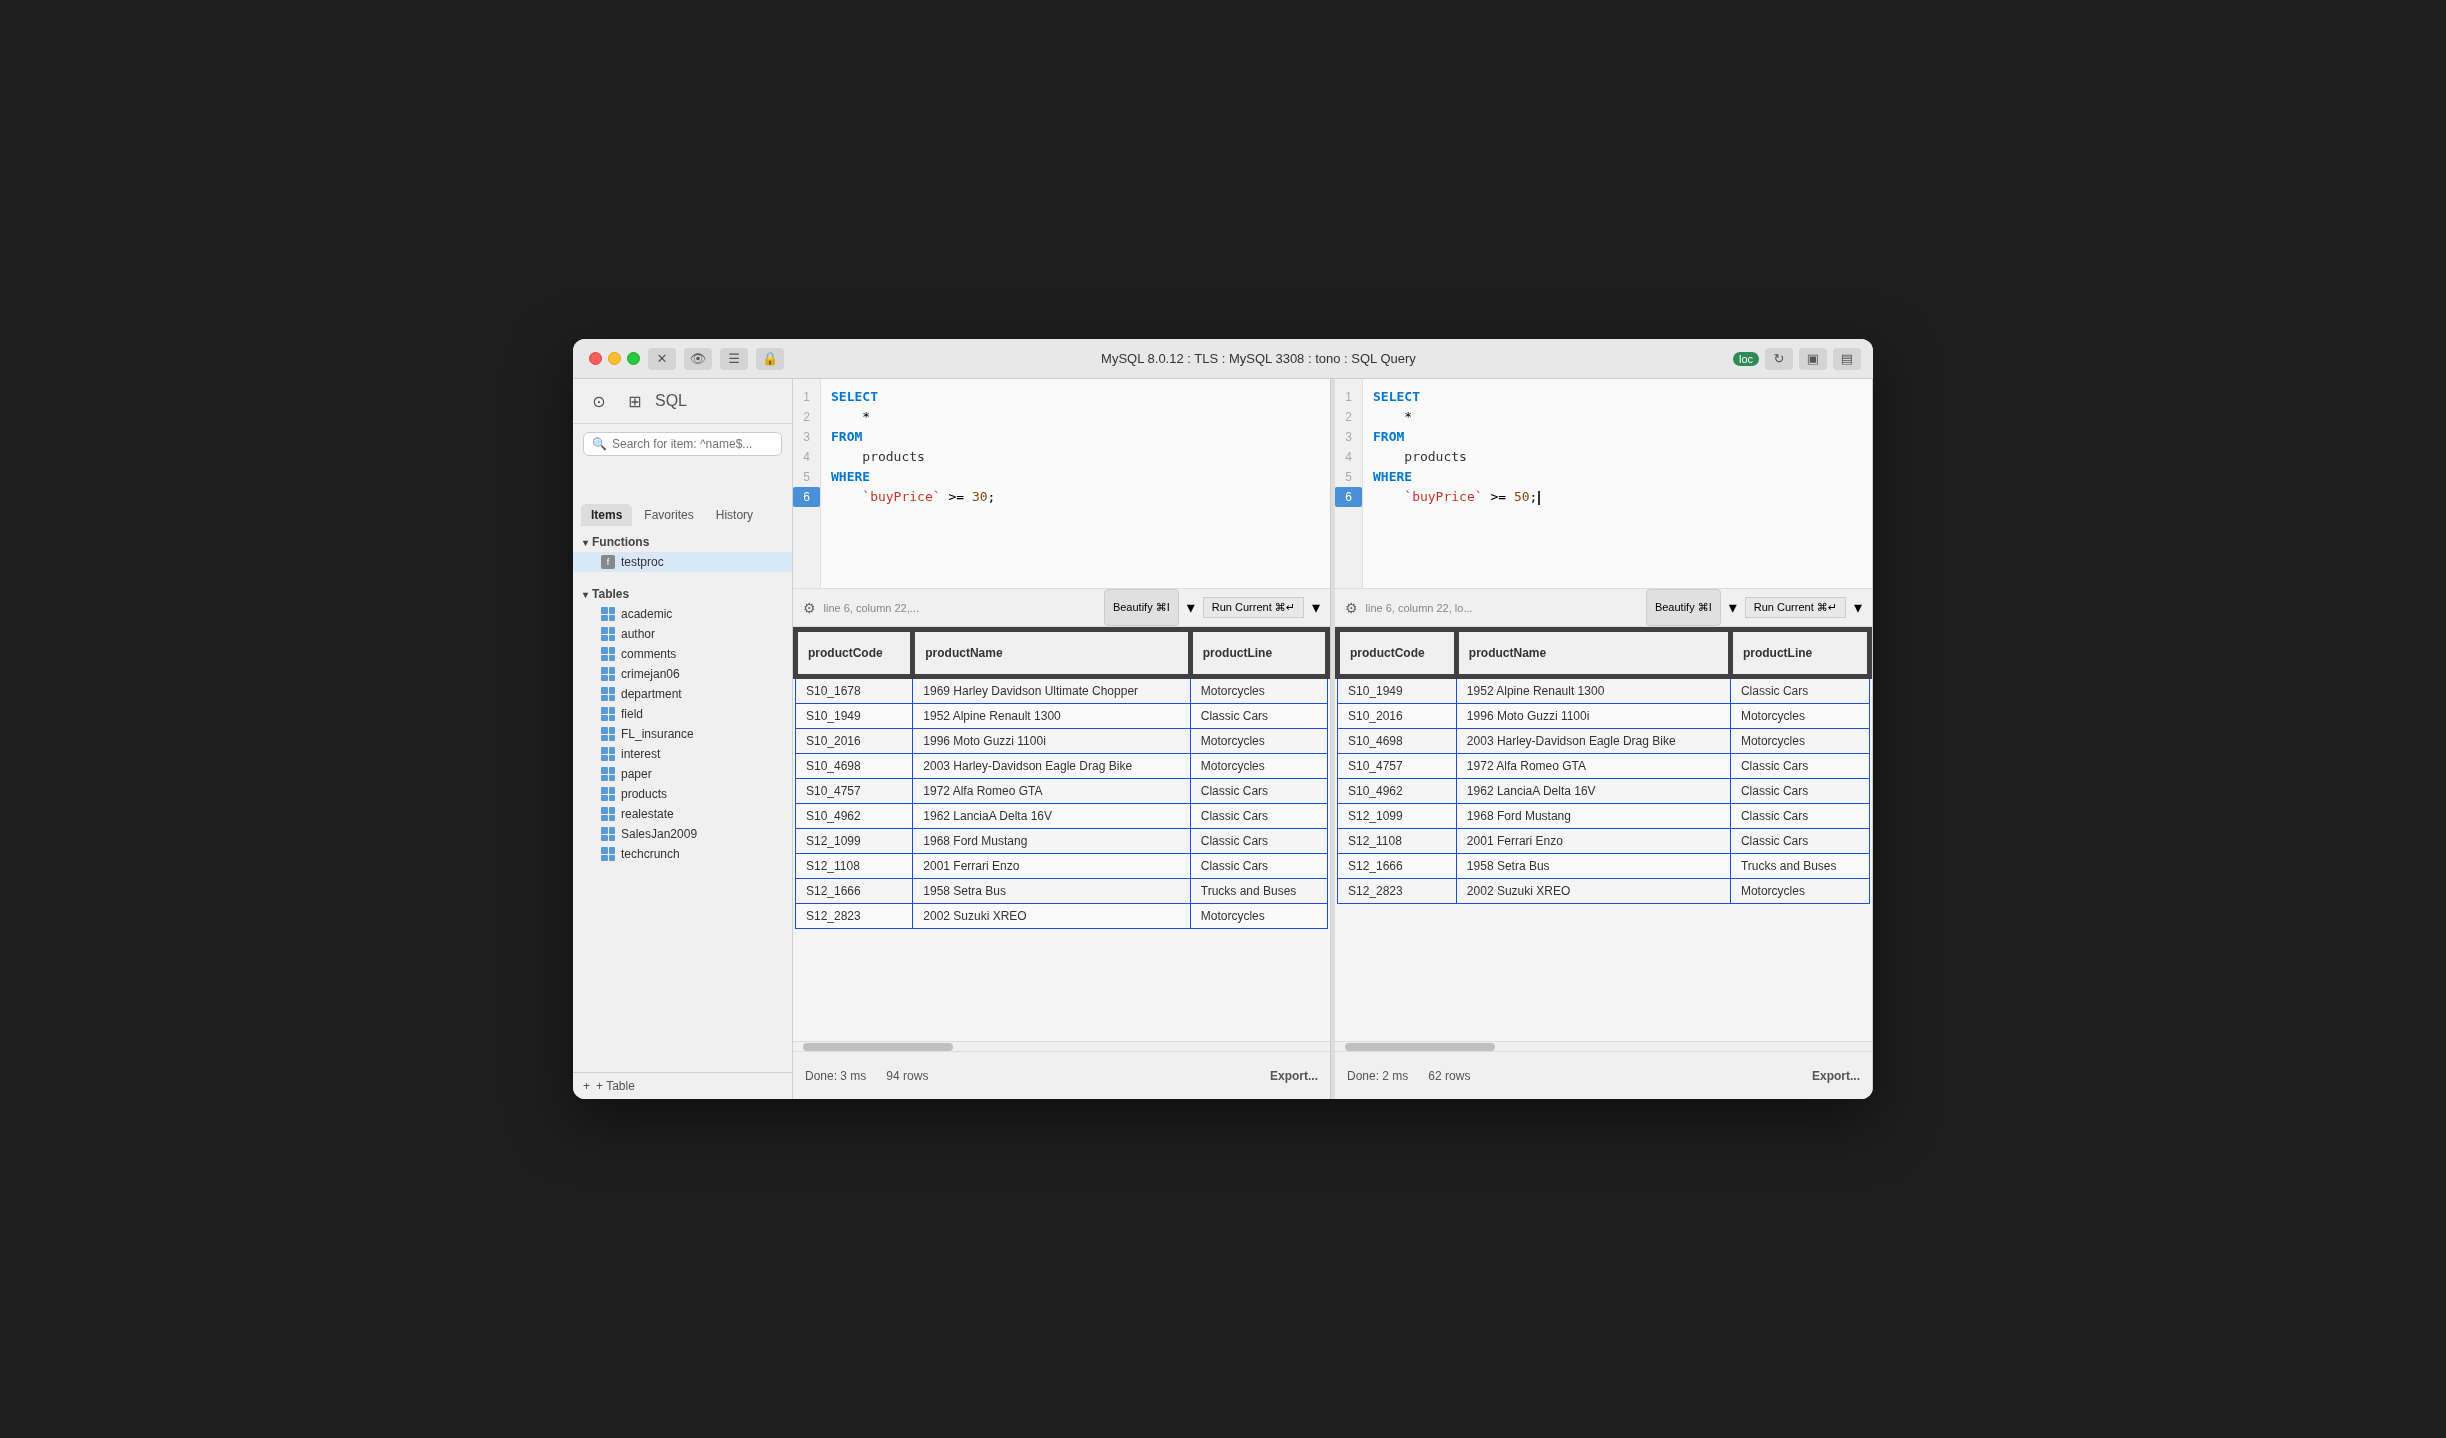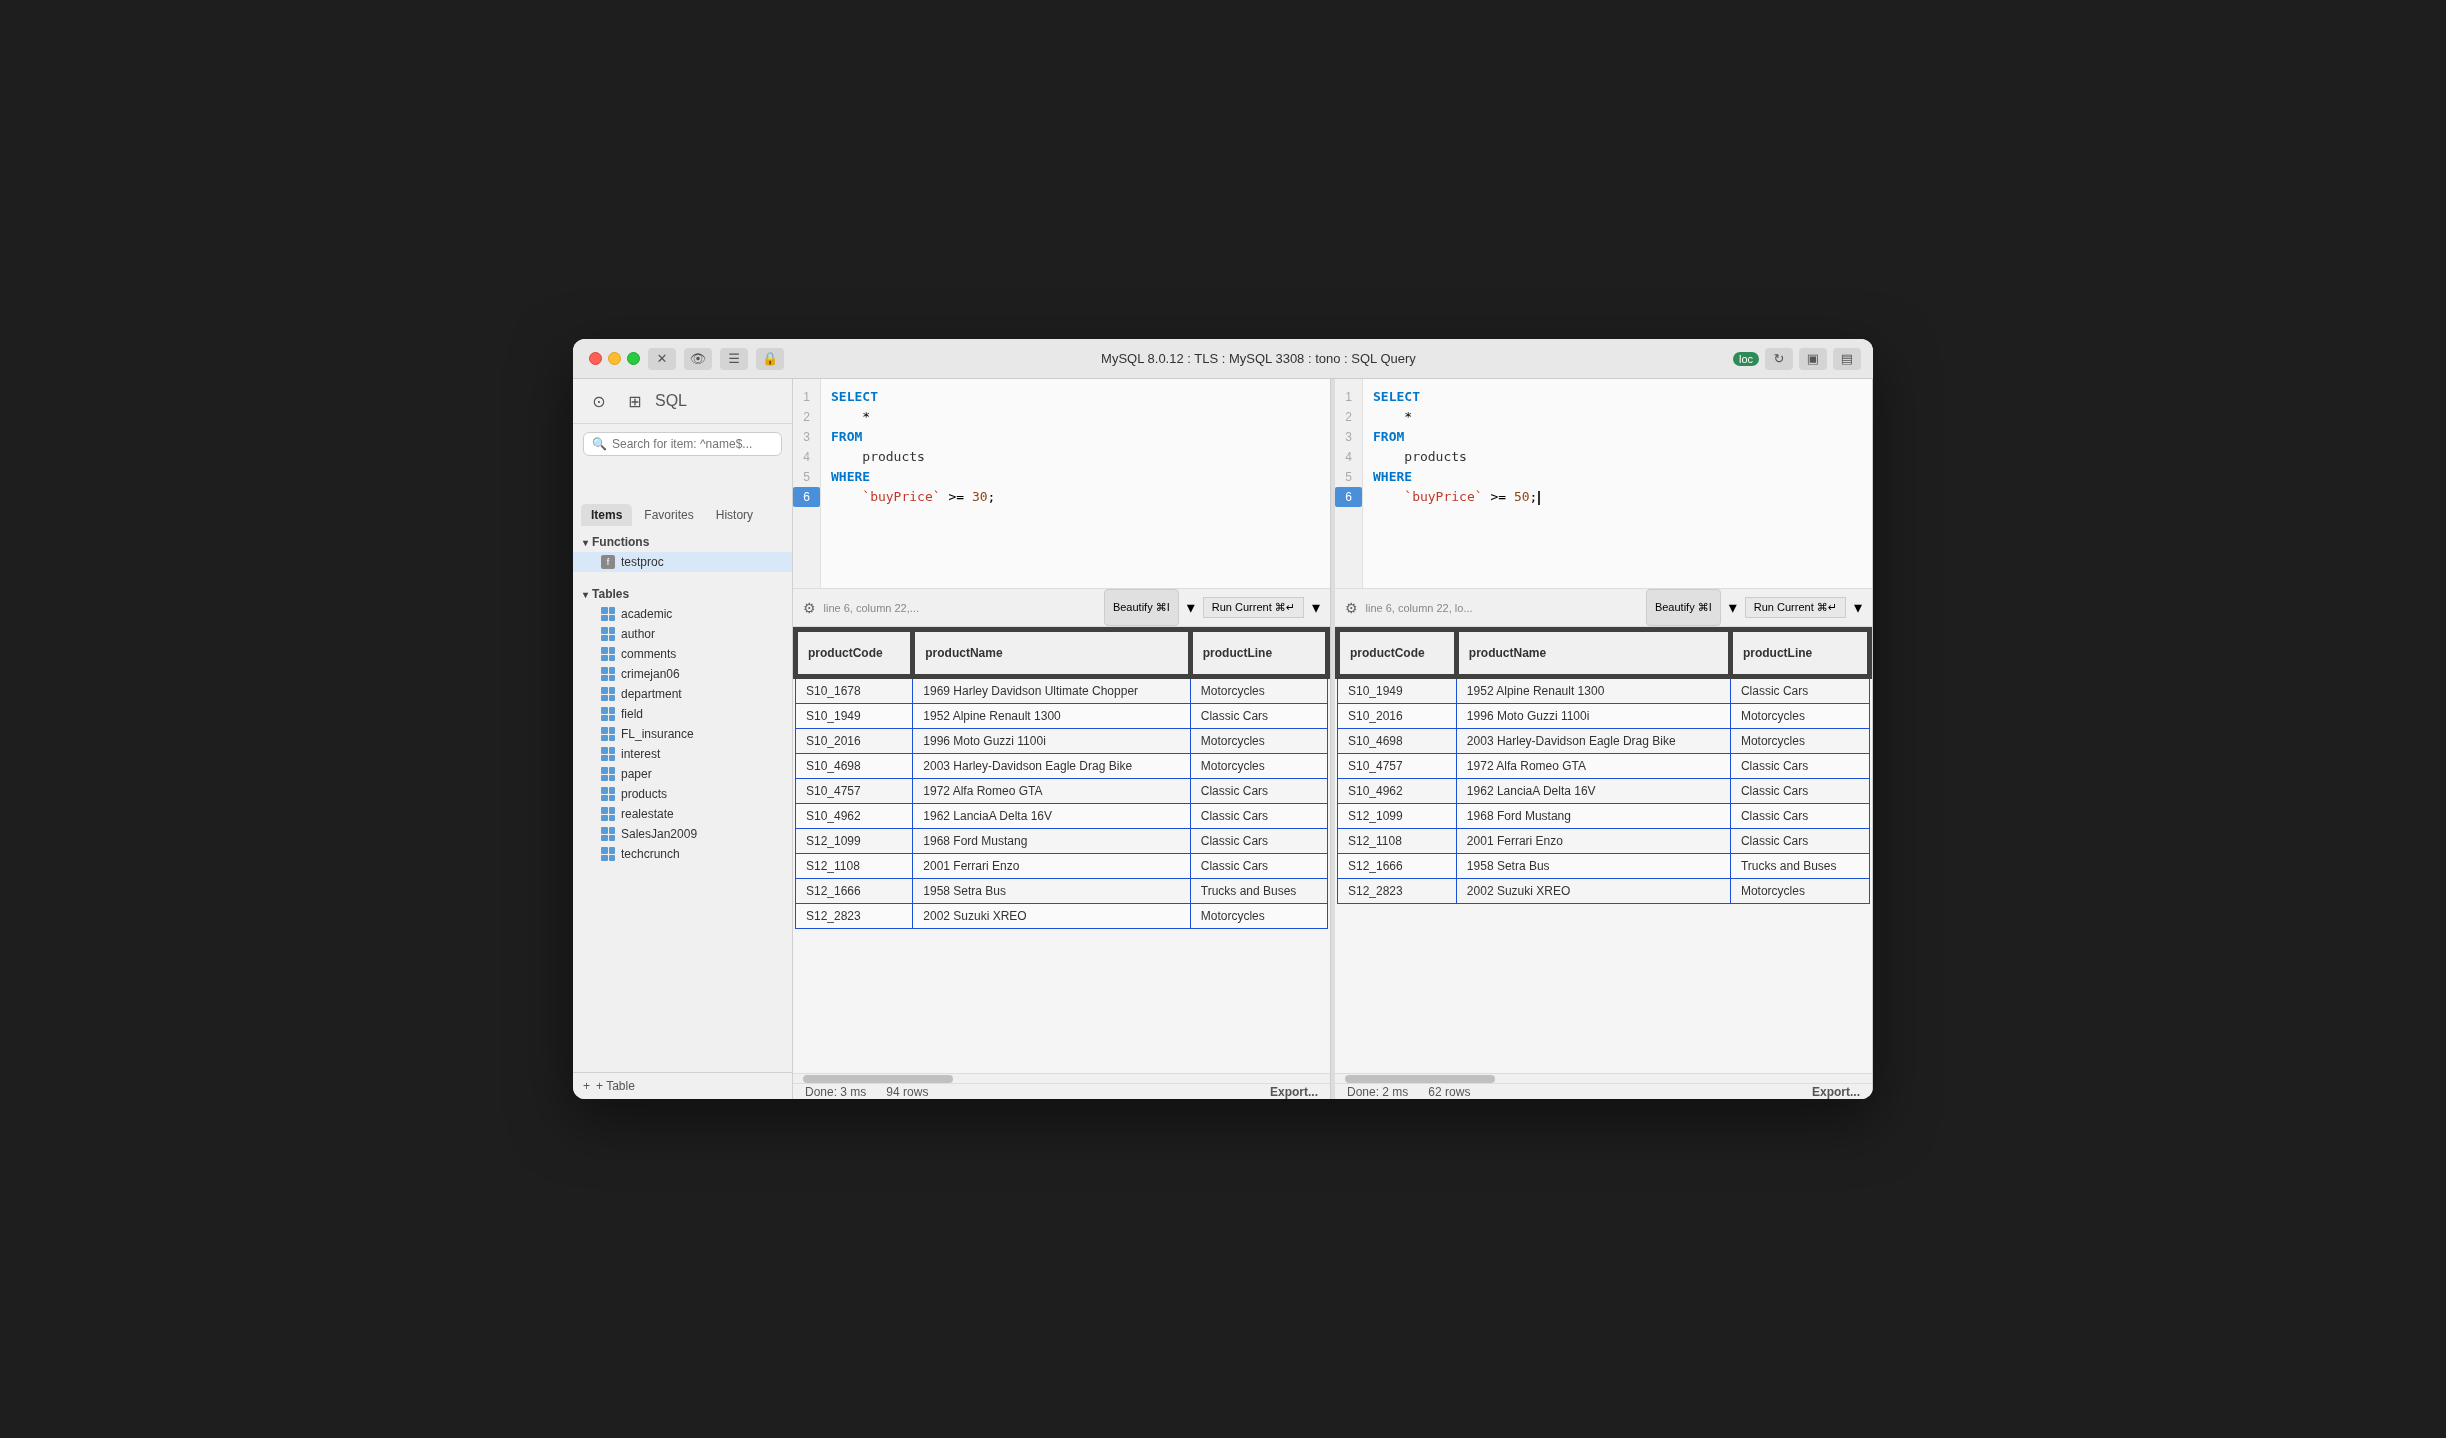--- a/index.html
+++ b/index.html
@@ -314,21 +314,21 @@
     .scrollbar-thumb {
       height: 8px;
       background: #c0c0c0;
       border-radius: 4px;
       position: absolute;
       top: 1px;
       left: 10px;
       width: 150px;
     }
     .status-bar {
-      height: 16px;
+      height: 48px;
       background: #f0f0f0;
       border-top: 1px solid #ddd;
       display: flex;
       align-items: center;
       padding: 0 12px;
       font-size: 12px;
       color: #555;
       gap: 20px;
     }
     .export-btn {

